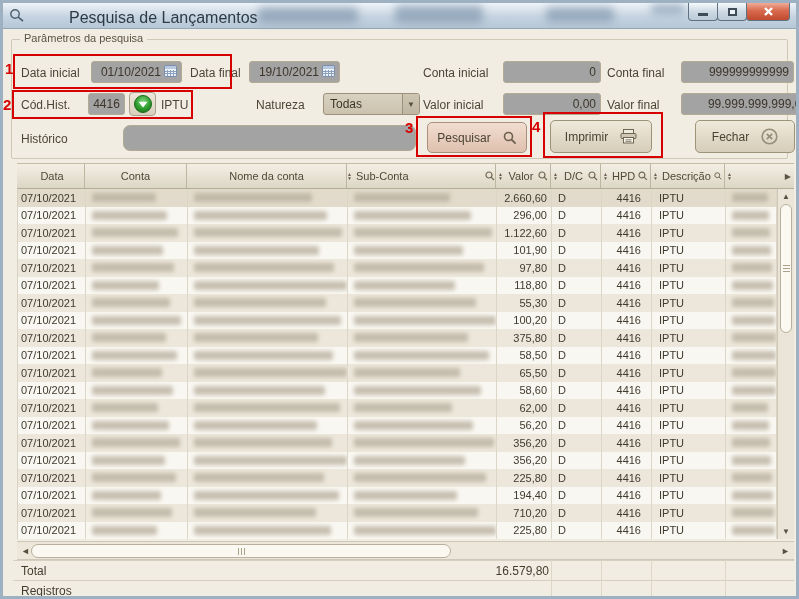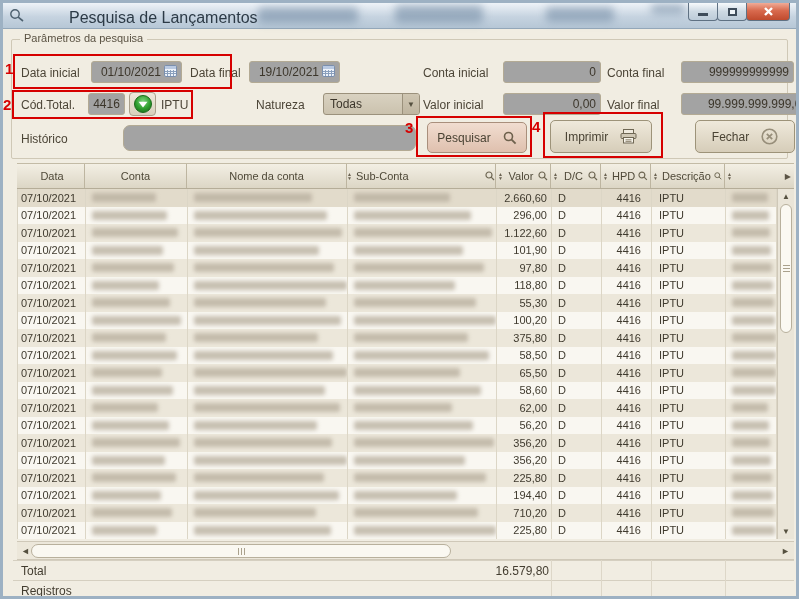--- a/index.html
+++ b/index.html
@@ -150,21 +150,21 @@
   </div>
   <span class="flabel" style="left:420px;top:63px">Conta inicial</span>
   <div class="field right" style="left:500px;top:58px;width:98px">
       <span>0</span>
     </div>
   <span class="flabel" style="left:604px;top:63px">Conta final</span>
   <div class="field right" style="left:678px;top:58px;width:113px">
       <span>999999999999</span>
     </div>
 
-  <span class="flabel" style="left:18px;top:95px">Cód.Total.</span>
+  <span class="flabel" style="left:18px;top:95px">Cód.Hist.</span>
   <div class="field" style="left:85px;top:90px;width:37px;justify-content:center">
       <span>4416</span>
     </div>
   <span class="green-btn" style="left:126px;top:89px">
     <svg width="20" height="20" viewBox="0 0 20 20">
       <defs>
           <radialGradient id="gg" cx="50%" cy="35%" r="70%">
             <stop offset="0%" stop-color="#7fd67f"></stop>
             <stop offset="60%" stop-color="#2e9e2e"></stop>
             <stop offset="100%" stop-color="#1c701c"></stop>

